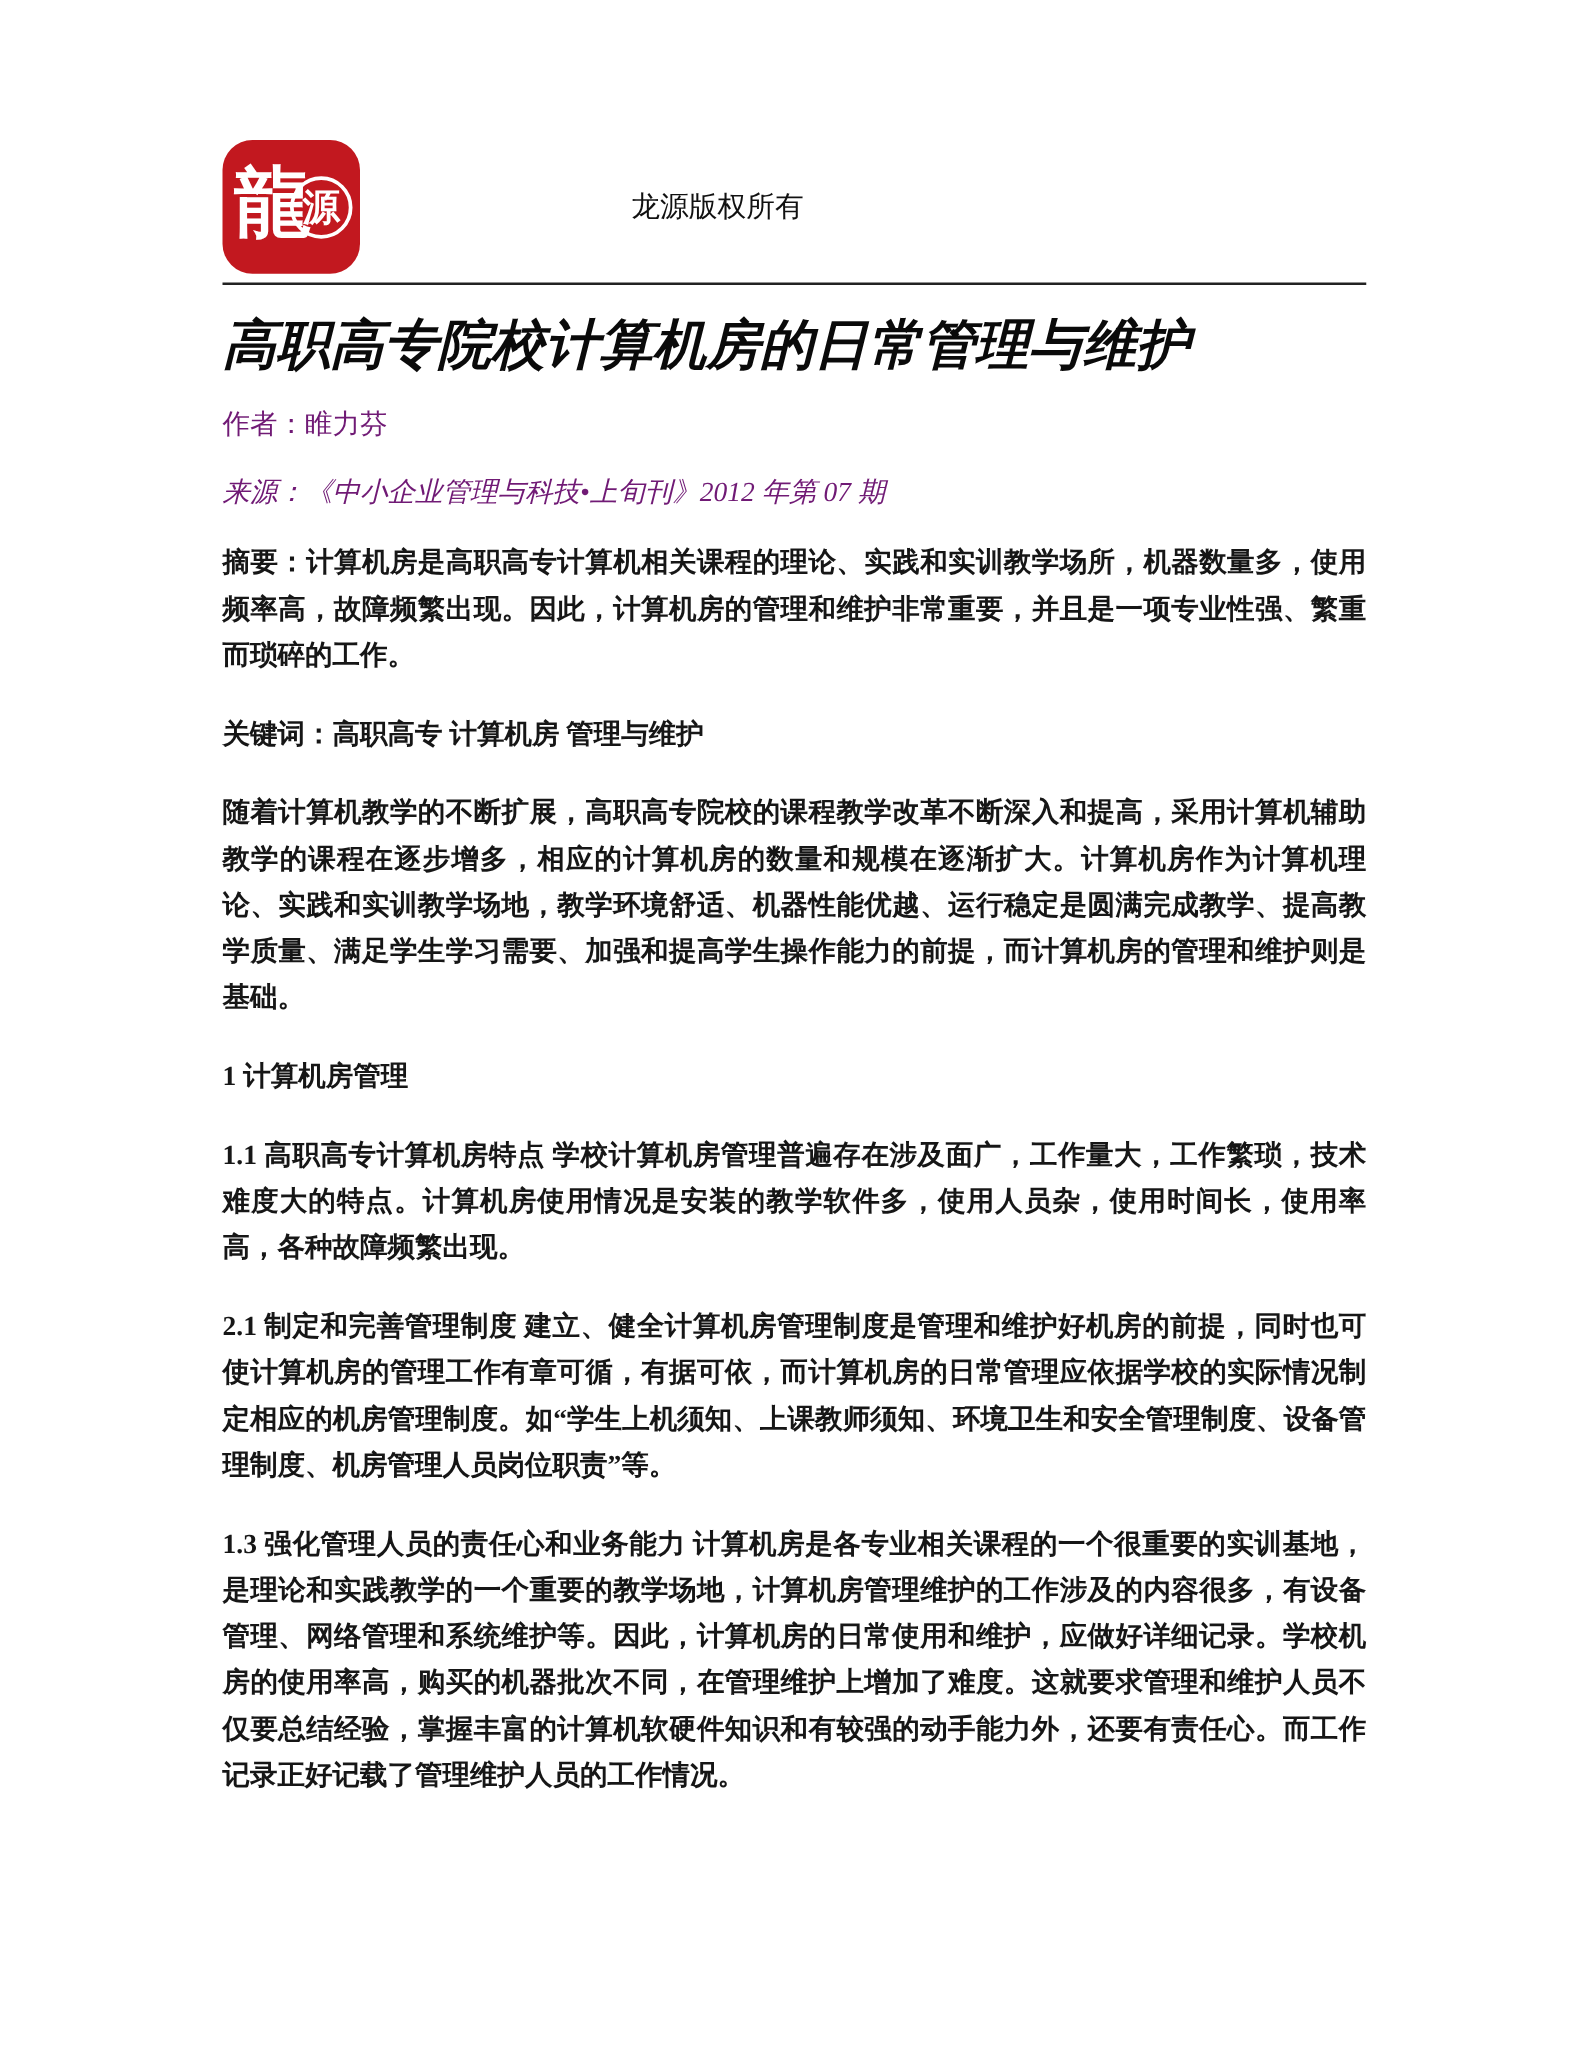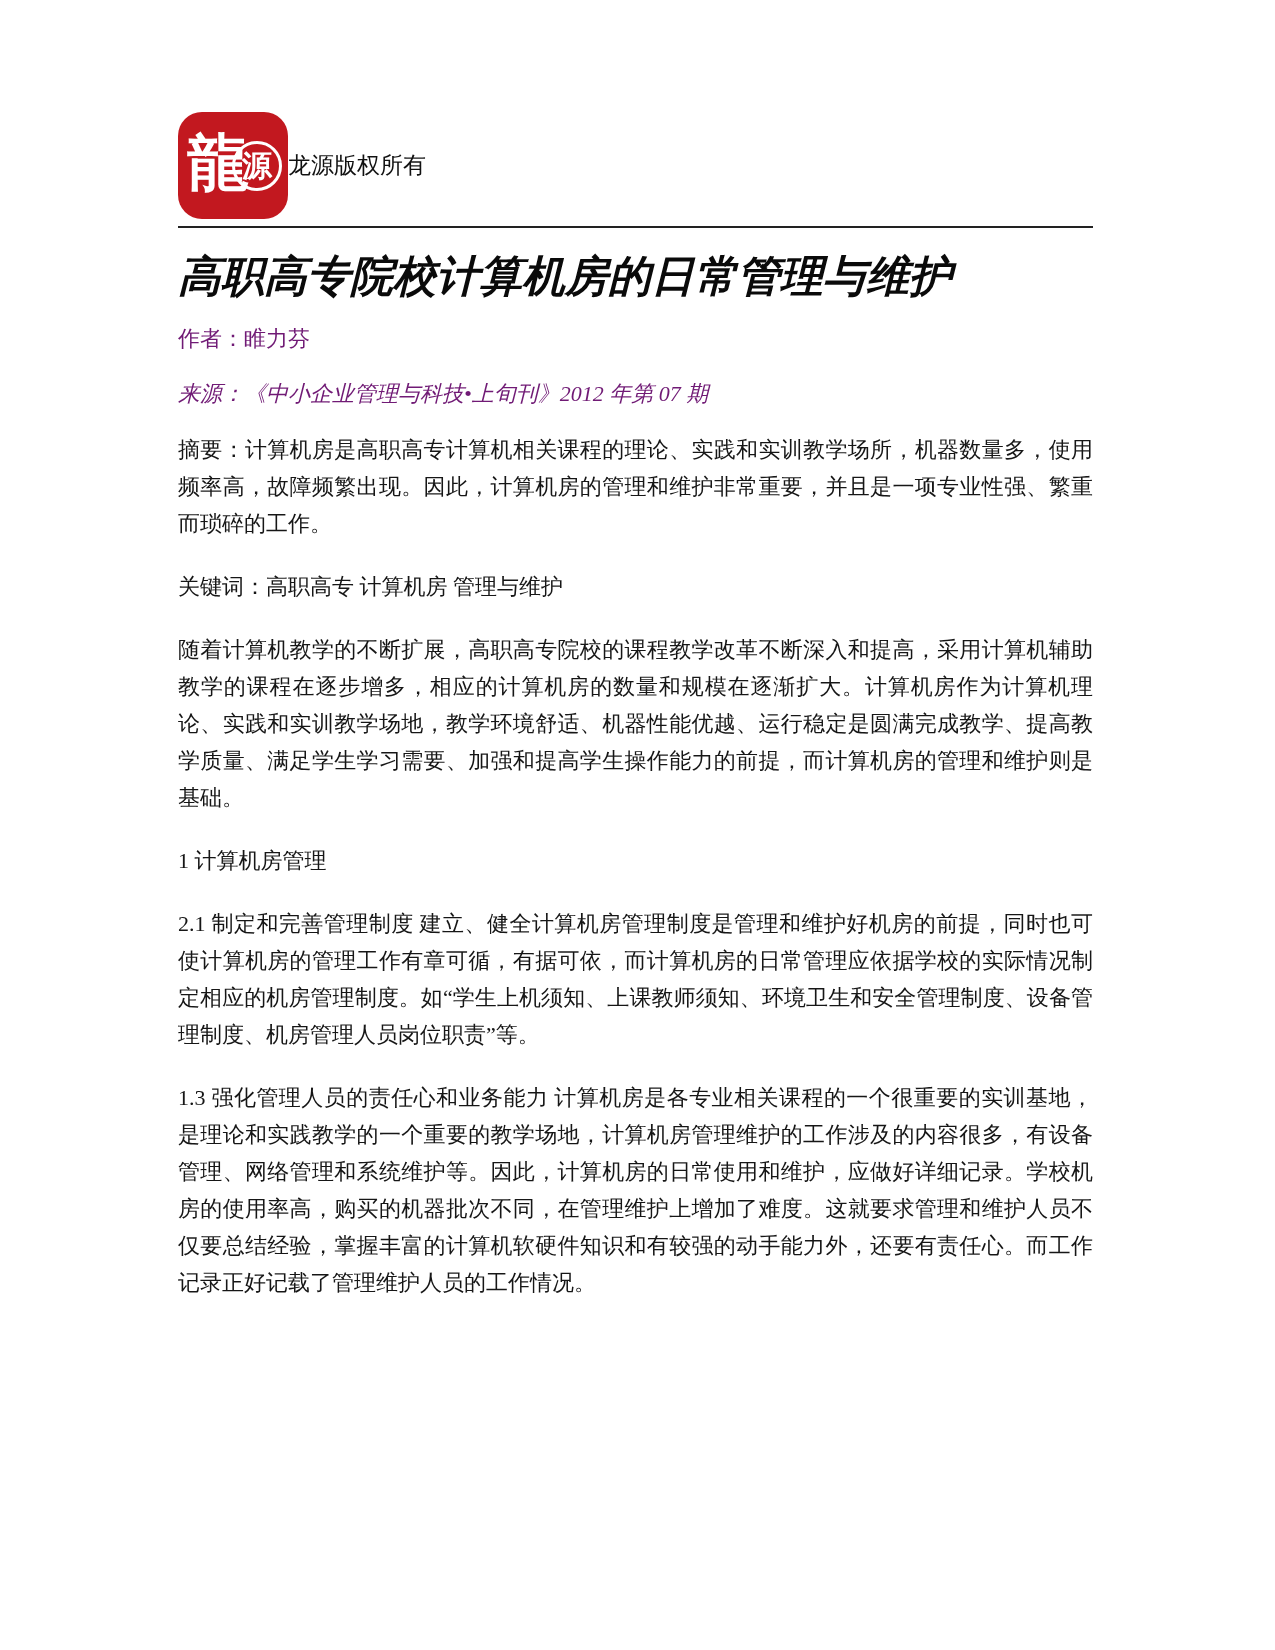--- a/index.html
+++ b/index.html
@@ -51,20 +51,21 @@
     align-items: center;
     justify-content: center;
   }
   .logo-yuan {
     font-size: 30px;
     color: #ffffff;
     font-weight: 700;
   }
   .copyright {
     flex: 1;
+    text-align: center;
     padding-right: 233px;
     font-size: 23px;
     color: #111111;
   }
   .rule {
     margin: 7px 0 0 178px;
     width: 915px;
     border: 0;
     border-top: 2px solid #222222;
   }
@@ -85,20 +86,21 @@
     line-height: 38px;
     color: #701a75;
   }
   .meta + .meta {
     margin-top: 17px;
     font-style: italic;
   }
   .content {
     margin: 18px 0 0 178px;
     width: 915px;
+    font-weight: bold;
   }
   .content p {
     font-size: 22px;
     line-height: 37px;
     margin: 0 0 26px 0;
     text-align: justify;
     word-break: break-all;
     color: #161616;
   }
 </style>
@@ -122,17 +124,18 @@
   <h1 class="title">高职高专院校计算机房的日常管理与维护</h1>
 
   <p class="meta">作者：睢力芬</p>
   <p class="meta">来源：《中小企业管理与科技•上旬刊》2012 年第 07 期</p>
 
   <div class="content">
     <p>摘要：计算机房是高职高专计算机相关课程的理论、实践和实训教学场所，机器数量多，使用频率高，故障频繁出现。因此，计算机房的管理和维护非常重要，并且是一项专业性强、繁重而琐碎的工作。</p>
     <p>关键词：高职高专 计算机房 管理与维护</p>
     <p>随着计算机教学的不断扩展，高职高专院校的课程教学改革不断深入和提高，采用计算机辅助教学的课程在逐步增多，相应的计算机房的数量和规模在逐渐扩大。计算机房作为计算机理论、实践和实训教学场地，教学环境舒适、机器性能优越、运行稳定是圆满完成教学、提高教学质量、满足学生学习需要、加强和提高学生操作能力的前提，而计算机房的管理和维护则是基础。</p>
     <p>1 计算机房管理</p>
+    <p>1.1 高职高专计算机房特点 学校计算机房管理普遍存在涉及面广，工作量大，工作繁琐，技术难度大的特点。计算机房使用情况是安装的教学软件多，使用人员杂，使用时间长，使用率高，各种故障频繁出现。</p>
     <p>2.1 制定和完善管理制度 建立、健全计算机房管理制度是管理和维护好机房的前提，同时也可使计算机房的管理工作有章可循，有据可依，而计算机房的日常管理应依据学校的实际情况制定相应的机房管理制度。如“学生上机须知、上课教师须知、环境卫生和安全管理制度、设备管理制度、机房管理人员岗位职责”等。</p>
     <p>1.3 强化管理人员的责任心和业务能力 计算机房是各专业相关课程的一个很重要的实训基地，是理论和实践教学的一个重要的教学场地，计算机房管理维护的工作涉及的内容很多，有设备管理、网络管理和系统维护等。因此，计算机房的日常使用和维护，应做好详细记录。学校机房的使用率高，购买的机器批次不同，在管理维护上增加了难度。这就要求管理和维护人员不仅要总结经验，掌握丰富的计算机软硬件知识和有较强的动手能力外，还要有责任心。而工作记录正好记载了管理维护人员的工作情况。</p>
   </div>
 
 </div>
 
 </body></html>

